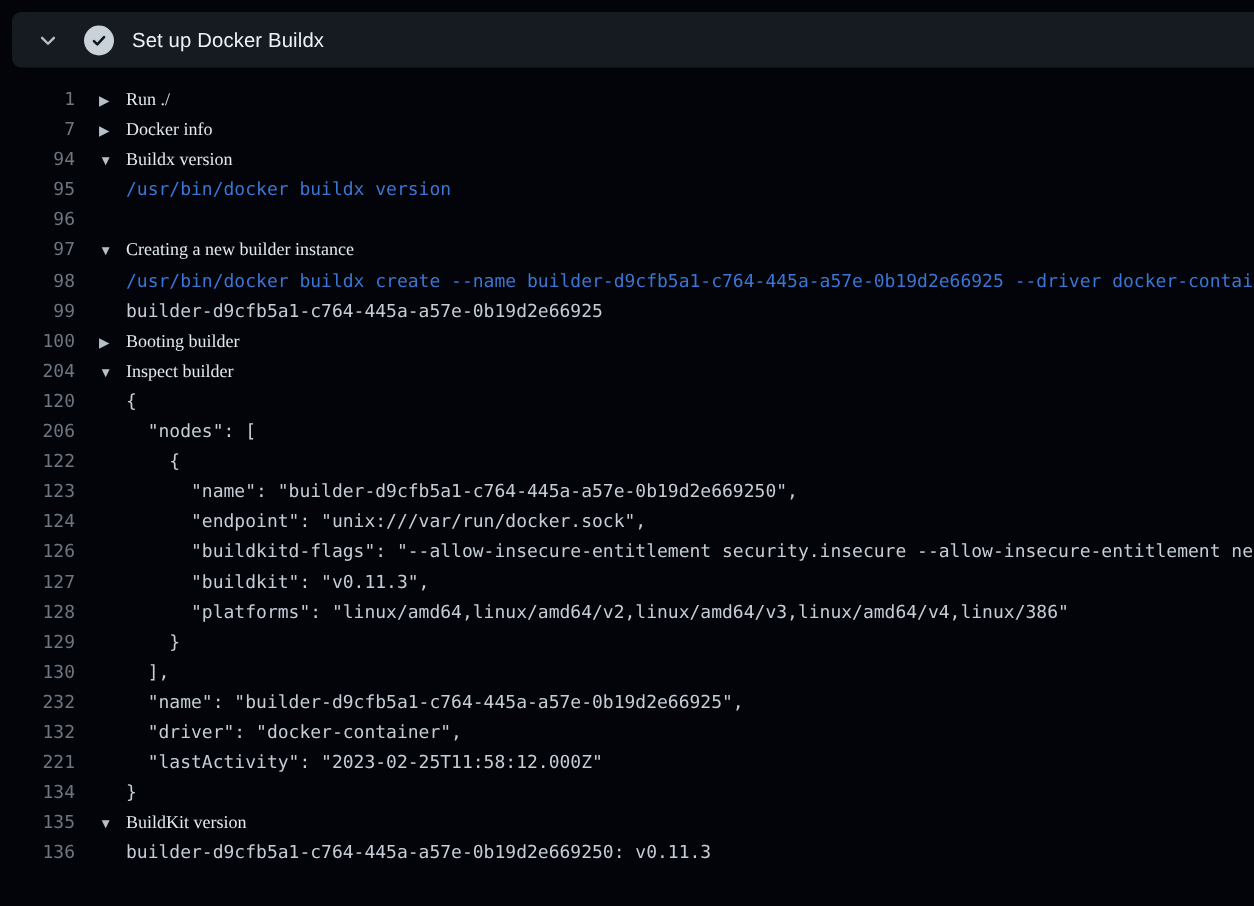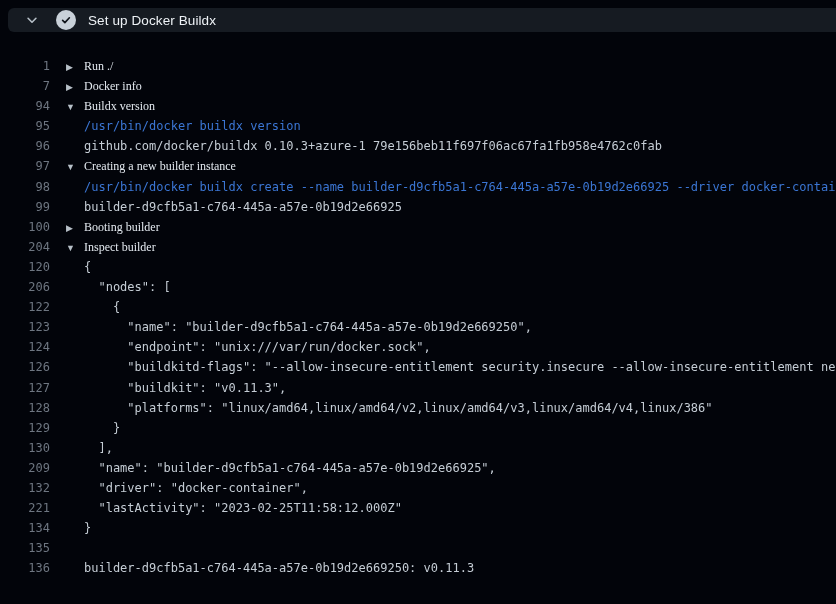--- a/index.html
+++ b/index.html
@@ -18,21 +18,21 @@
   html,body{margin:0;padding:0;}
   body{
     width:836px;height:604px;
     background:var(--page-bg);
     overflow:hidden;
     position:relative;
     font-family:"DejaVu Sans Mono","Liberation Mono",monospace;
   }
   
   .step-header{
-    position:absolute;left:8px;top:8px;right:0;height:24px;
+    position:absolute;left:8px;top:8px;right:0;height:37px;
     background:var(--header-bg);
     border-radius:6px 0 0 6px;
     display:flex;align-items:center;
     padding-left:14px;
     cursor:pointer;
   }
   .chev-icon{width:20px;height:20px;display:flex;align-items:center;justify-content:center;}
   .check-badge{
     width:20px;height:20px;border-radius:50%;
     background:var(--check-circle);
@@ -84,35 +84,35 @@
     </svg>
   </span>
   <span class="step-title">Set up Docker Buildx</span>
 </div>
 
 <div class="log">
     <div class="row"><span class="num">1</span><span class="body group"><span class="chev">▶</span><span>Run ./</span></span></div>
     <div class="row"><span class="num">7</span><span class="body group"><span class="chev">▶</span><span>Docker info</span></span></div>
     <div class="row"><span class="num">94</span><span class="body group"><span class="chev">▼</span><span>Buildx version</span></span></div>
     <div class="row"><span class="num">95</span><span class="body command">/usr/bin/docker buildx version</span></div>
-    <div class="row"><span class="num">96</span><span class="body output">github.com/docker/buildx 0.10.3+azure-1 79e156beb11f697f06ac67fa1fb958e4762c0fab</span></div>
+    <div class="row"><span class="num">96</span></div>
     <div class="row"><span class="num">97</span><span class="body group"><span class="chev">▼</span><span>Creating a new builder instance</span></span></div>
     <div class="row"><span class="num">98</span><span class="body command">/usr/bin/docker buildx create --name builder-d9cfb5a1-c764-445a-a57e-0b19d2e66925 --driver docker-container</span></div>
     <div class="row"><span class="num">99</span><span class="body output">builder-d9cfb5a1-c764-445a-a57e-0b19d2e66925</span></div>
     <div class="row"><span class="num">100</span><span class="body group"><span class="chev">▶</span><span>Booting builder</span></span></div>
     <div class="row"><span class="num">204</span><span class="body group"><span class="chev">▼</span><span>Inspect builder</span></span></div>
     <div class="row"><span class="num">120</span><span class="body output">{</span></div>
     <div class="row"><span class="num">206</span><span class="body output">  "nodes": [</span></div>
     <div class="row"><span class="num">122</span><span class="body output">    {</span></div>
     <div class="row"><span class="num">123</span><span class="body output">      "name": "builder-d9cfb5a1-c764-445a-a57e-0b19d2e669250",</span></div>
     <div class="row"><span class="num">124</span><span class="body output">      "endpoint": "unix:///var/run/docker.sock",</span></div>
     <div class="row"><span class="num">126</span><span class="body output">      "buildkitd-flags": "--allow-insecure-entitlement security.insecure --allow-insecure-entitlement network.host",</span></div>
     <div class="row"><span class="num">127</span><span class="body output">      "buildkit": "v0.11.3",</span></div>
     <div class="row"><span class="num">128</span><span class="body output">      "platforms": "linux/amd64,linux/amd64/v2,linux/amd64/v3,linux/amd64/v4,linux/386"</span></div>
     <div class="row"><span class="num">129</span><span class="body output">    }</span></div>
     <div class="row"><span class="num">130</span><span class="body output">  ],</span></div>
-    <div class="row"><span class="num">209</span><span class="body output">  "name": "builder-d9cfb5a1-c764-445a-a57e-0b19d2e66925",</span></div>
+    <div class="row"><span class="num">232</span><span class="body output">  "name": "builder-d9cfb5a1-c764-445a-a57e-0b19d2e66925",</span></div>
     <div class="row"><span class="num">132</span><span class="body output">  "driver": "docker-container",</span></div>
     <div class="row"><span class="num">221</span><span class="body output">  "lastActivity": "2023-02-25T11:58:12.000Z"</span></div>
     <div class="row"><span class="num">134</span><span class="body output">}</span></div>
-    <div class="row"><span class="num">135</span></div>
+    <div class="row"><span class="num">135</span><span class="body group"><span class="chev">▼</span><span>BuildKit version</span></span></div>
     <div class="row"><span class="num">136</span><span class="body output">builder-d9cfb5a1-c764-445a-a57e-0b19d2e669250: v0.11.3</span></div>
   </div>
 
 </body></html>

